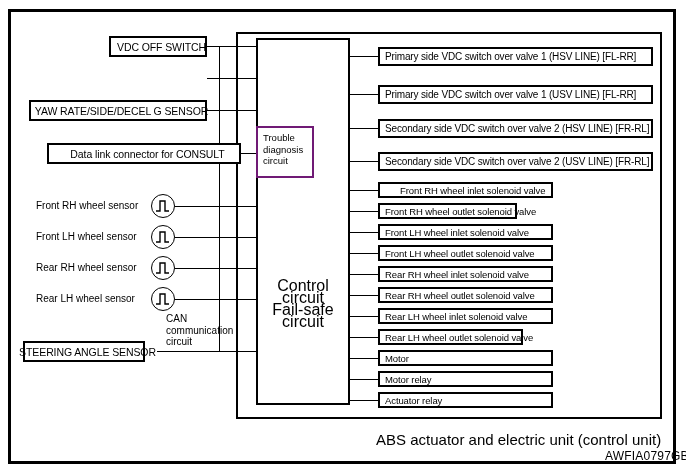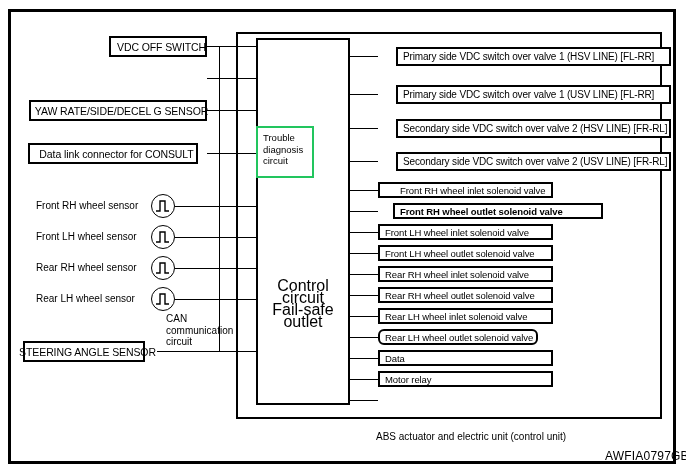--- a/index.html
+++ b/index.html
@@ -52,21 +52,20 @@
     letter-spacing: -0.1px;
   }
 
   
   .rbox-lg {
     height: 19px;
     font-size: 10px;
     letter-spacing: -0.15px;
     padding-left: 5px;
     justify-content: flex-start;
-    margin-left: 18px;
   }
   
   .rbox-sm {
     height: 16px;
     font-size: 9.5px;
     letter-spacing: -0.1px;
     padding-left: 5px;
     justify-content: flex-start;
   }
 
@@ -106,21 +105,21 @@
     z-index: 4;
   }
 
   
   .trouble-box {
     position: absolute;
     left: 256px;
     top: 126px;
     width: 58px;
     height: 52px;
-    border: 2px solid #22c55e;
+    border: 2px solid #701a75;
     box-sizing: border-box;
     background: #ffffff;
     z-index: 5;
     padding: 4px 0 0 5px;
     font-size: 9.5px;
     line-height: 11.5px;
     color: #000000;
   }
 
   
@@ -162,21 +161,21 @@
     position: absolute;
     font-size: 10px;
     color: #000000;
     white-space: nowrap;
     z-index: 6;
   }
   .tlabel.multiline { white-space: normal; line-height: 11.5px; }
 
   .caption {
     position: absolute;
-    font-size: 10px;
+    font-size: 15px;
     color: #000000;
     white-space: nowrap;
   }
   .figure-id {
     position: absolute;
     font-size: 12px;
     letter-spacing: 0.2px;
     color: #000000;
     white-space: nowrap;
   }
@@ -200,40 +199,40 @@
   <div class="wire-h" style="left:175px; top:268px; width:81px;"></div>
   <div class="wire-h" style="left:175px; top:299px; width:81px;"></div>
 
   <div class="wire-h" style="left:157px; top:351px; width:99px;"></div>
 
   <div class="unit-outer"></div>
 
   <div class="unit-inner">
     <div class="inner-label">
       <div>Control circuit</div>
-      <div>Fail-safe outlet</div>
+      <div>Fail-safe circuit</div>
     </div>
   </div>
 
   <div class="trouble-box">
     <div>Trouble</div>
     <div>diagnosis</div>
     <div>circuit</div>
   </div>
 
   <div class="dbox lbox center" style="left:109px; top:36px; width:98px;">
     <span>VDC OFF SWITCH</span>
   </div>
 
 
   <div class="dbox lbox center" style="left:29px; top:100px; width:178px;">
     <span>YAW RATE/SIDE/DECEL G SENSOR</span>
   </div>
 
-  <div class="dbox lbox center" style="left:28px; top:143px; width:170px;">
+  <div class="dbox lbox center" style="left:47px; top:143px; width:194px;">
     <span>Data link connector for CONSULT</span>
   </div>
 
   <div class="dbox lbox center" style="left:23px; top:341px; width:122px;">
     <span>STEERING ANGLE SENSOR</span>
   </div>
 
   <div class="tlabel" style="left:36px; top:200px;">Front RH wheel sensor</div>
   <div class="sensor-sym" style="left:151px; top:194px;">
     <svg width="22" height="22" viewBox="0 0 22 22" aria-hidden="true">
@@ -294,44 +293,47 @@
   <div class="dbox rbox-lg" style="left:378px; top:119px; width:275px;">
     <span>Secondary side VDC switch over valve 2 (HSV LINE) [FR-RL]</span>
   </div>
   <div class="dbox rbox-lg" style="left:378px; top:152px; width:275px;">
     <span>Secondary side VDC switch over valve 2 (USV LINE) [FR-RL]</span>
   </div>
 
   <div class="dbox rbox-sm" style="left:378px; top:182px; width:175px;padding-left:20px;">
     <span>Front RH wheel inlet solenoid valve</span>
   </div>
-  <div class="dbox rbox-sm" style="left:393px; top:203px; width:210px;font-weight:bold;">
+  <div class="dbox rbox-sm" style="left:378px; top:203px; width:139px;">
     <span>Front RH wheel outlet solenoid valve</span>
   </div>
   <div class="dbox rbox-sm" style="left:378px; top:224px; width:175px;">
     <span>Front LH wheel inlet solenoid valve</span>
   </div>
   <div class="dbox rbox-sm" style="left:378px; top:245px; width:175px;">
     <span>Front LH wheel outlet solenoid valve</span>
   </div>
   <div class="dbox rbox-sm" style="left:378px; top:266px; width:175px;">
     <span>Rear RH wheel inlet solenoid valve</span>
   </div>
   <div class="dbox rbox-sm" style="left:378px; top:287px; width:175px;">
     <span>Rear RH wheel outlet solenoid valve</span>
   </div>
   <div class="dbox rbox-sm" style="left:378px; top:308px; width:175px;">
     <span>Rear LH wheel inlet solenoid valve</span>
   </div>
-  <div class="dbox rbox-sm" style="left:378px; top:329px; width:160px;border-radius:6px;">
+  <div class="dbox rbox-sm" style="left:378px; top:329px; width:145px;">
     <span>Rear LH wheel outlet solenoid valve</span>
   </div>
   <div class="dbox rbox-sm" style="left:378px; top:350px; width:175px;">
-    <span>Data</span>
+    <span>Motor</span>
   </div>
   <div class="dbox rbox-sm" style="left:378px; top:371px; width:175px;">
     <span>Motor relay</span>
   </div>
+  <div class="dbox rbox-sm" style="left:378px; top:392px; width:175px;">
+    <span>Actuator relay</span>
+  </div>
 
   <div class="caption" style="left:376px; top:431px;">ABS actuator and electric unit (control unit)</div>
   <div class="figure-id" style="left:605px; top:449px;">AWFIA0797GB</div>
 
 </div>
 
 </body></html>

